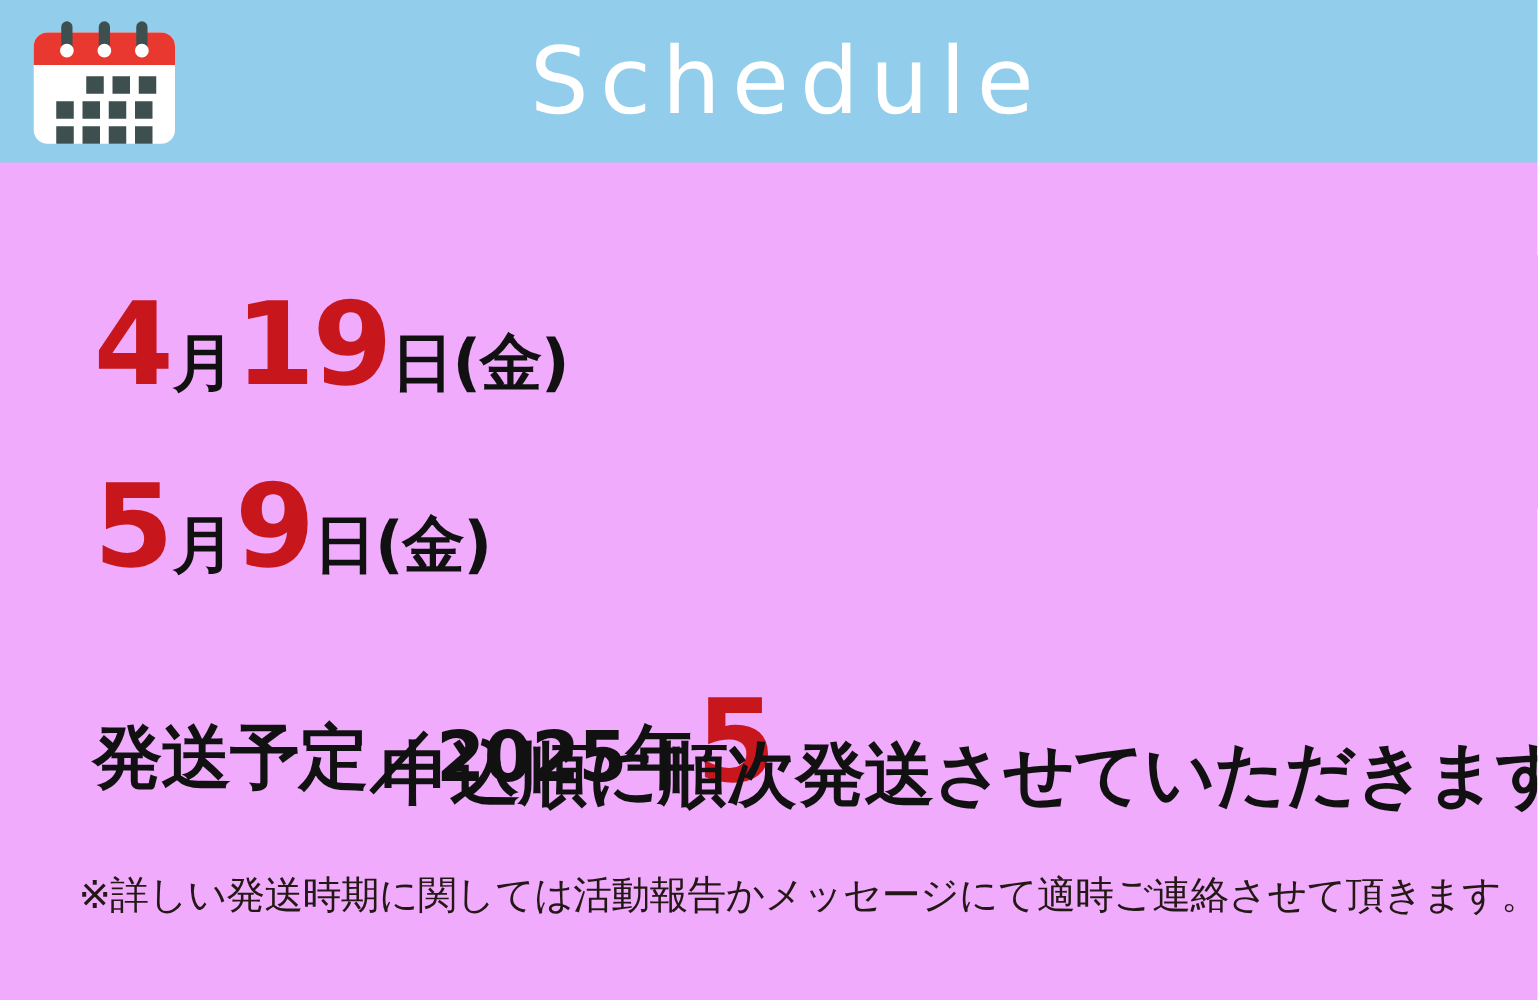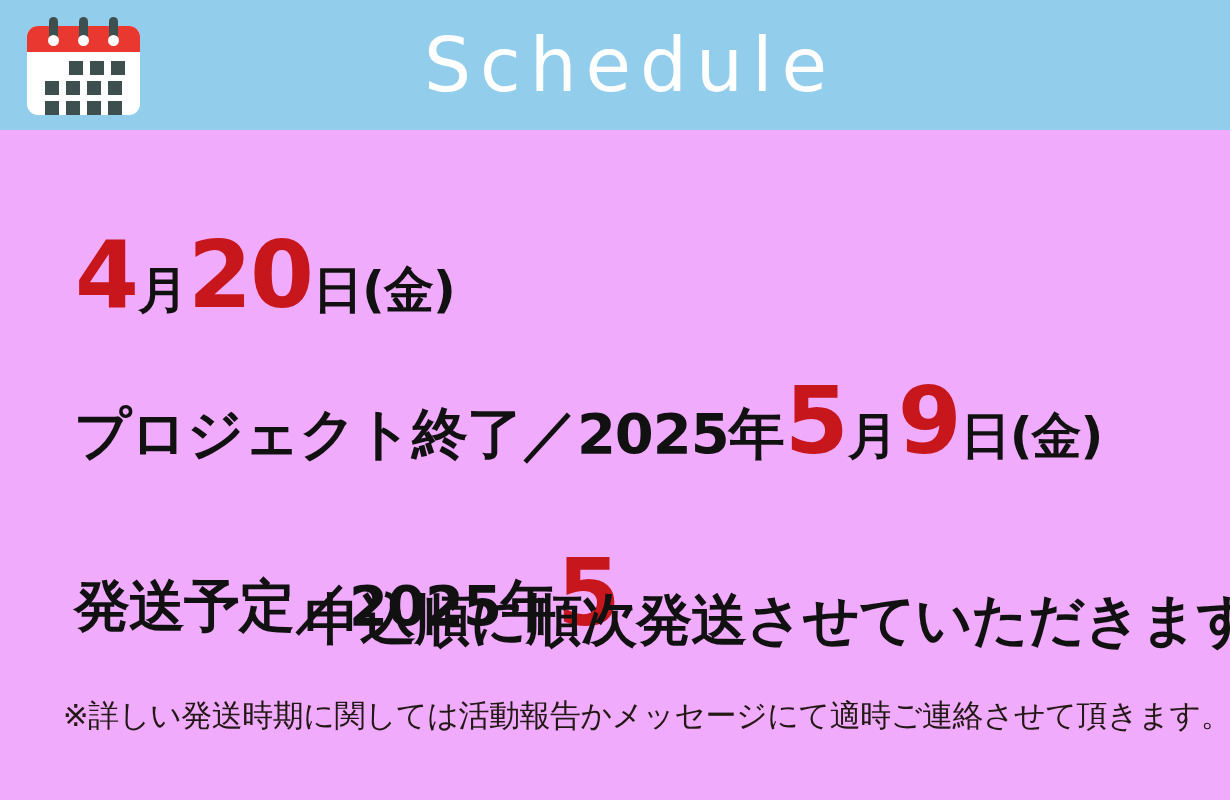--- a/index.html
+++ b/index.html
@@ -233,27 +233,26 @@
     </div>
 
     <div class="header-title">Schedule</div>
   </div>
 
   <div class="body-area">
 
     <div class="sched-row row-1">
       <span class="txt-num">4</span>
       <span class="txt-sub">月</span>
-      <span class="txt-num">20</span>
+      <span class="txt-num">19</span>
       <span class="txt-sub">日</span>
       <span class="txt-sub">(金)</span>
     </div>
 
     <div class="sched-row row-2">
-      <span class="txt-main">プロジェクト終了／2025年</span>
       <span class="txt-num">5</span>
       <span class="txt-sub">月</span>
       <span class="txt-num">9</span>
       <span class="txt-sub">日</span>
       <span class="txt-sub">(金)</span>
     </div>
 
     <div class="sched-row row-3">
       <span class="txt-main">発送予定／2025年</span>
       <span class="txt-num">5</span>

